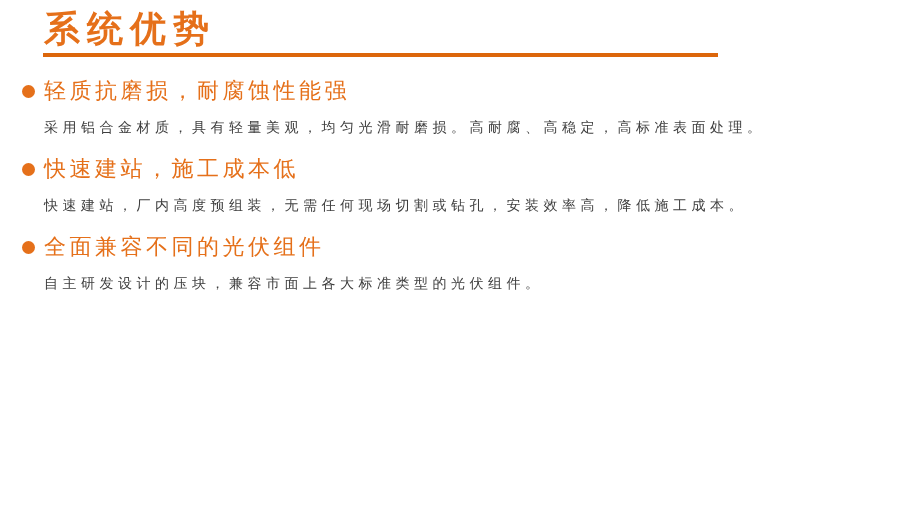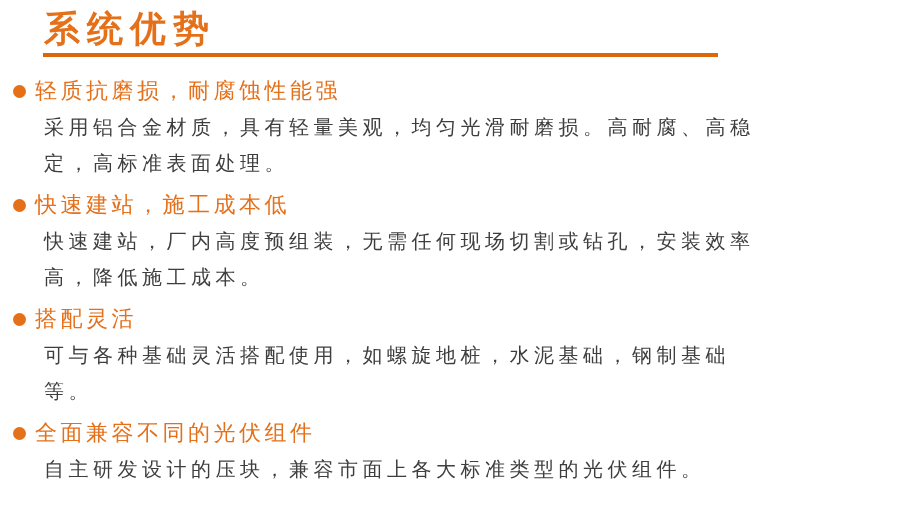--- a/index.html
+++ b/index.html
@@ -35,21 +35,21 @@
     width: 675px;
     height: 4px;
     background: var(--divider);
   }
   .sections {
     margin-top: 16px;
   }
   .advantage-heading-row {
     display: flex;
     align-items: center;
-    padding-left: 13px;
+    padding-left: 22px;
     height: 36px;
     margin-top: 6px;
   }
   .advantage:first-child .advantage-heading-row { margin-top: 0; }
   .bullet {
     flex: none;
     width: 13px;
     height: 13px;
     border-radius: 50%;
     background: var(--accent);
@@ -59,21 +59,21 @@
     margin: 0;
     font-size: 22px;
     font-weight: 500;
     letter-spacing: 3.5px;
     color: var(--accent);
     white-space: nowrap;
   }
   .advantage-body {
     margin: 0 0 0 44px;
     width: 722px;
-    font-size: 20px;
+    font-size: 14px;
     font-weight: 400;
     line-height: 36px;
     letter-spacing: 4.5px;
     color: var(--body-text);
   }
 </style>
 </head>
 <body>
 
 <div class="page">
@@ -93,27 +93,20 @@
     </section>
 
     <section class="advantage">
       <div class="advantage-heading-row">
         <span class="bullet"></span>
         <h2 class="advantage-heading">快速建站，施工成本低</h2>
       </div>
       <p class="advantage-body">快速建站，厂内高度预组装，无需任何现场切割或钻孔，安装效率高，降低施工成本。</p>
     </section>
 
-    <section class="advantage">
-      <div class="advantage-heading-row">
-        <span class="bullet"></span>
-        <h2 class="advantage-heading">搭配灵活</h2>
-      </div>
-      <p class="advantage-body">可与各种基础灵活搭配使用，如螺旋地桩，水泥基础，钢制基础等。</p>
-    </section>
 
     <section class="advantage">
       <div class="advantage-heading-row">
         <span class="bullet"></span>
         <h2 class="advantage-heading">全面兼容不同的光伏组件</h2>
       </div>
       <p class="advantage-body">自主研发设计的压块，兼容市面上各大标准类型的光伏组件。</p>
     </section>
 
   </div>

